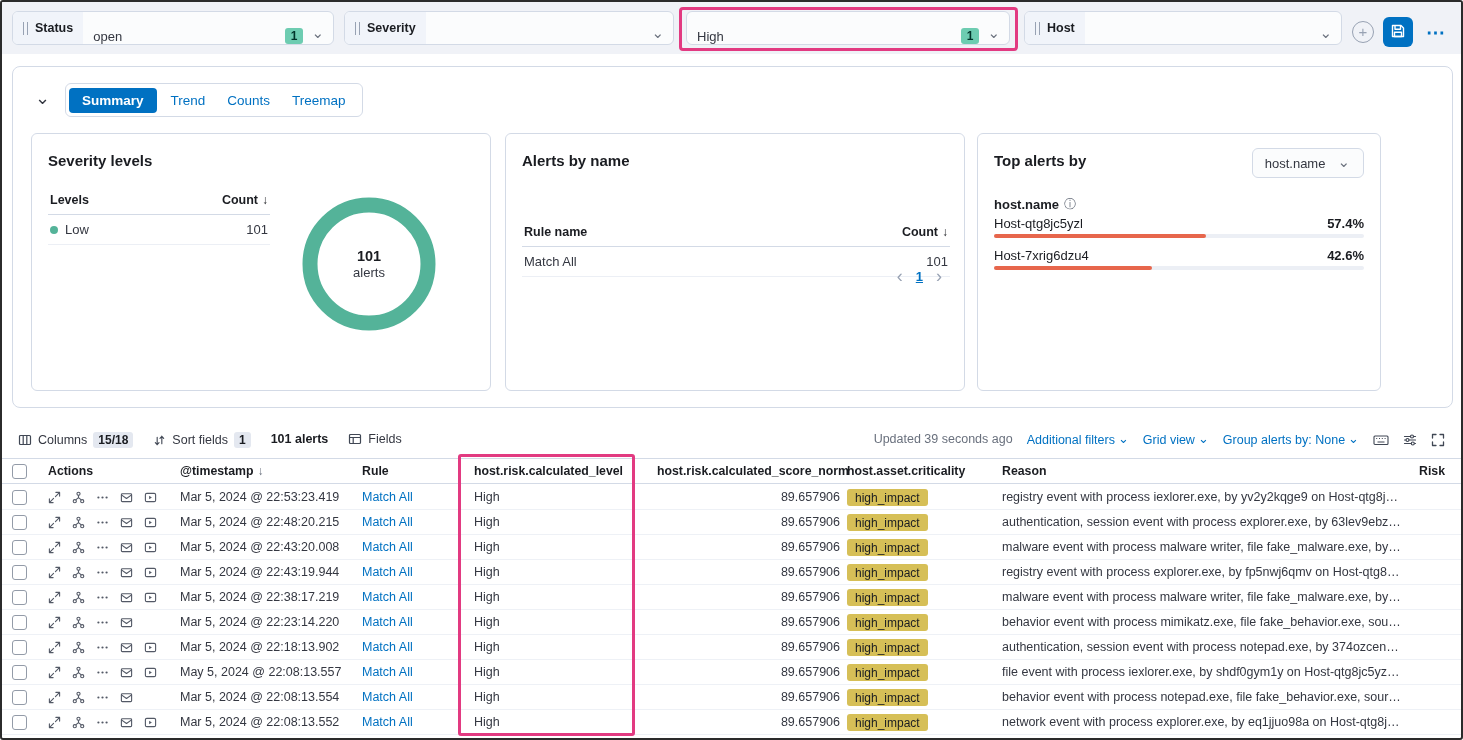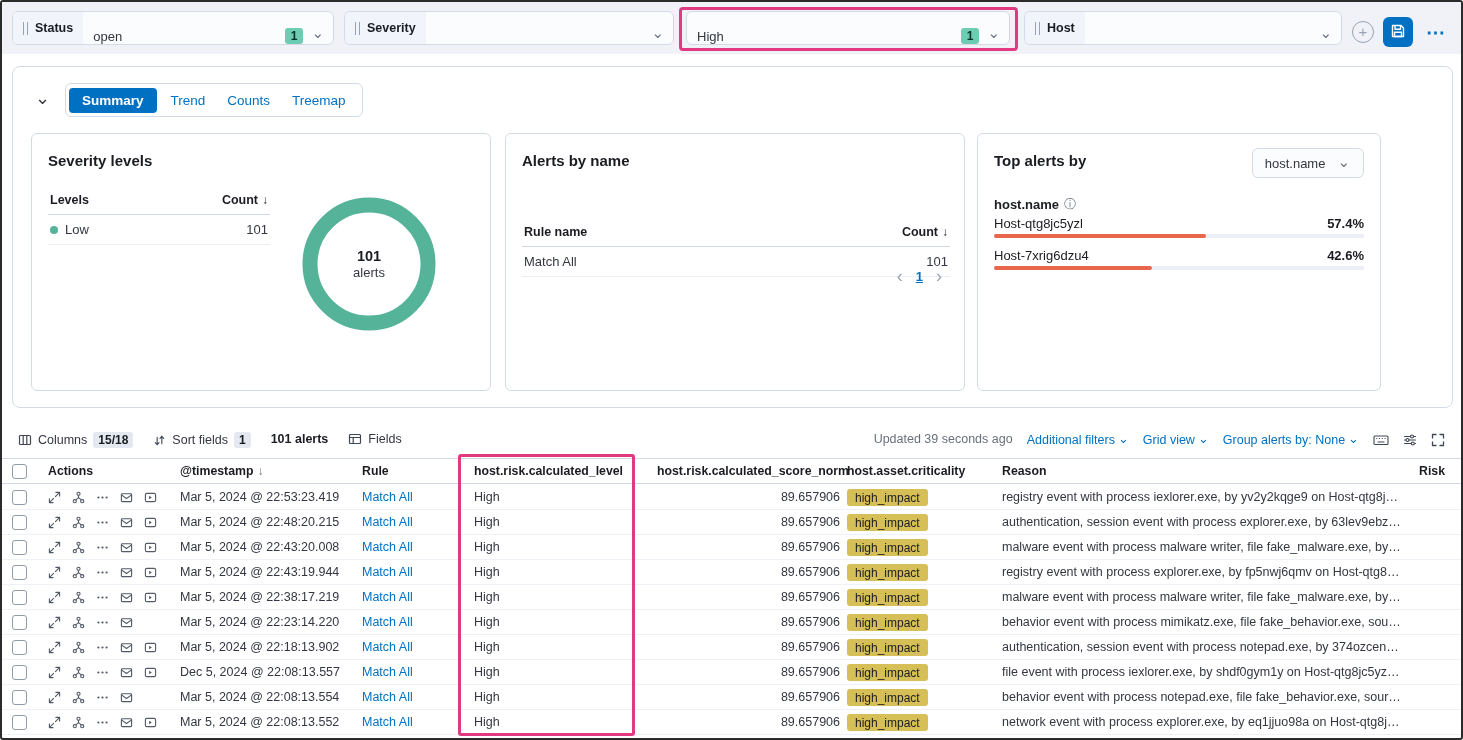--- a/index.html
+++ b/index.html
@@ -649,21 +649,21 @@
             <path d="M1.5 4.2L7 8l5.5-3.8"></path>
           </svg>
       </span>
       <span class="act">
         <svg width="13" height="13" viewBox="0 0 14 14" fill="none" stroke="#535966" stroke-width="1.2" stroke-linejoin="round">
             <rect x="1.5" y="2.5" width="11" height="9" rx="1.5"></rect>
             <path d="M5.5 5.2l3 1.8-3 1.8z" fill="#535966" stroke="none"></path>
           </svg>
       </span>
     </div>
-    <div class="c-time cell">Dec 5, 2024 @ 22:08:13.557</div>
+    <div class="c-time cell">May 5, 2024 @ 22:08:13.557</div>
     <div class="c-rule cell link">Match All</div>
     <div class="c-level cell">High</div>
     <div class="c-score cell num">89.657906</div>
     <div class="c-crit cell"><span class="crit-badge">high_impact</span></div>
     <div class="c-reason cell">file event with process iexlorer.exe, by shdf0gym1y on Host-qtg8jc5yzl cre...</div>
     <div class="c-risk cell"></div>
   </div>
 
   <div class="t-row">
     <div class="c-check"><span class="checkbox"></span></div>

